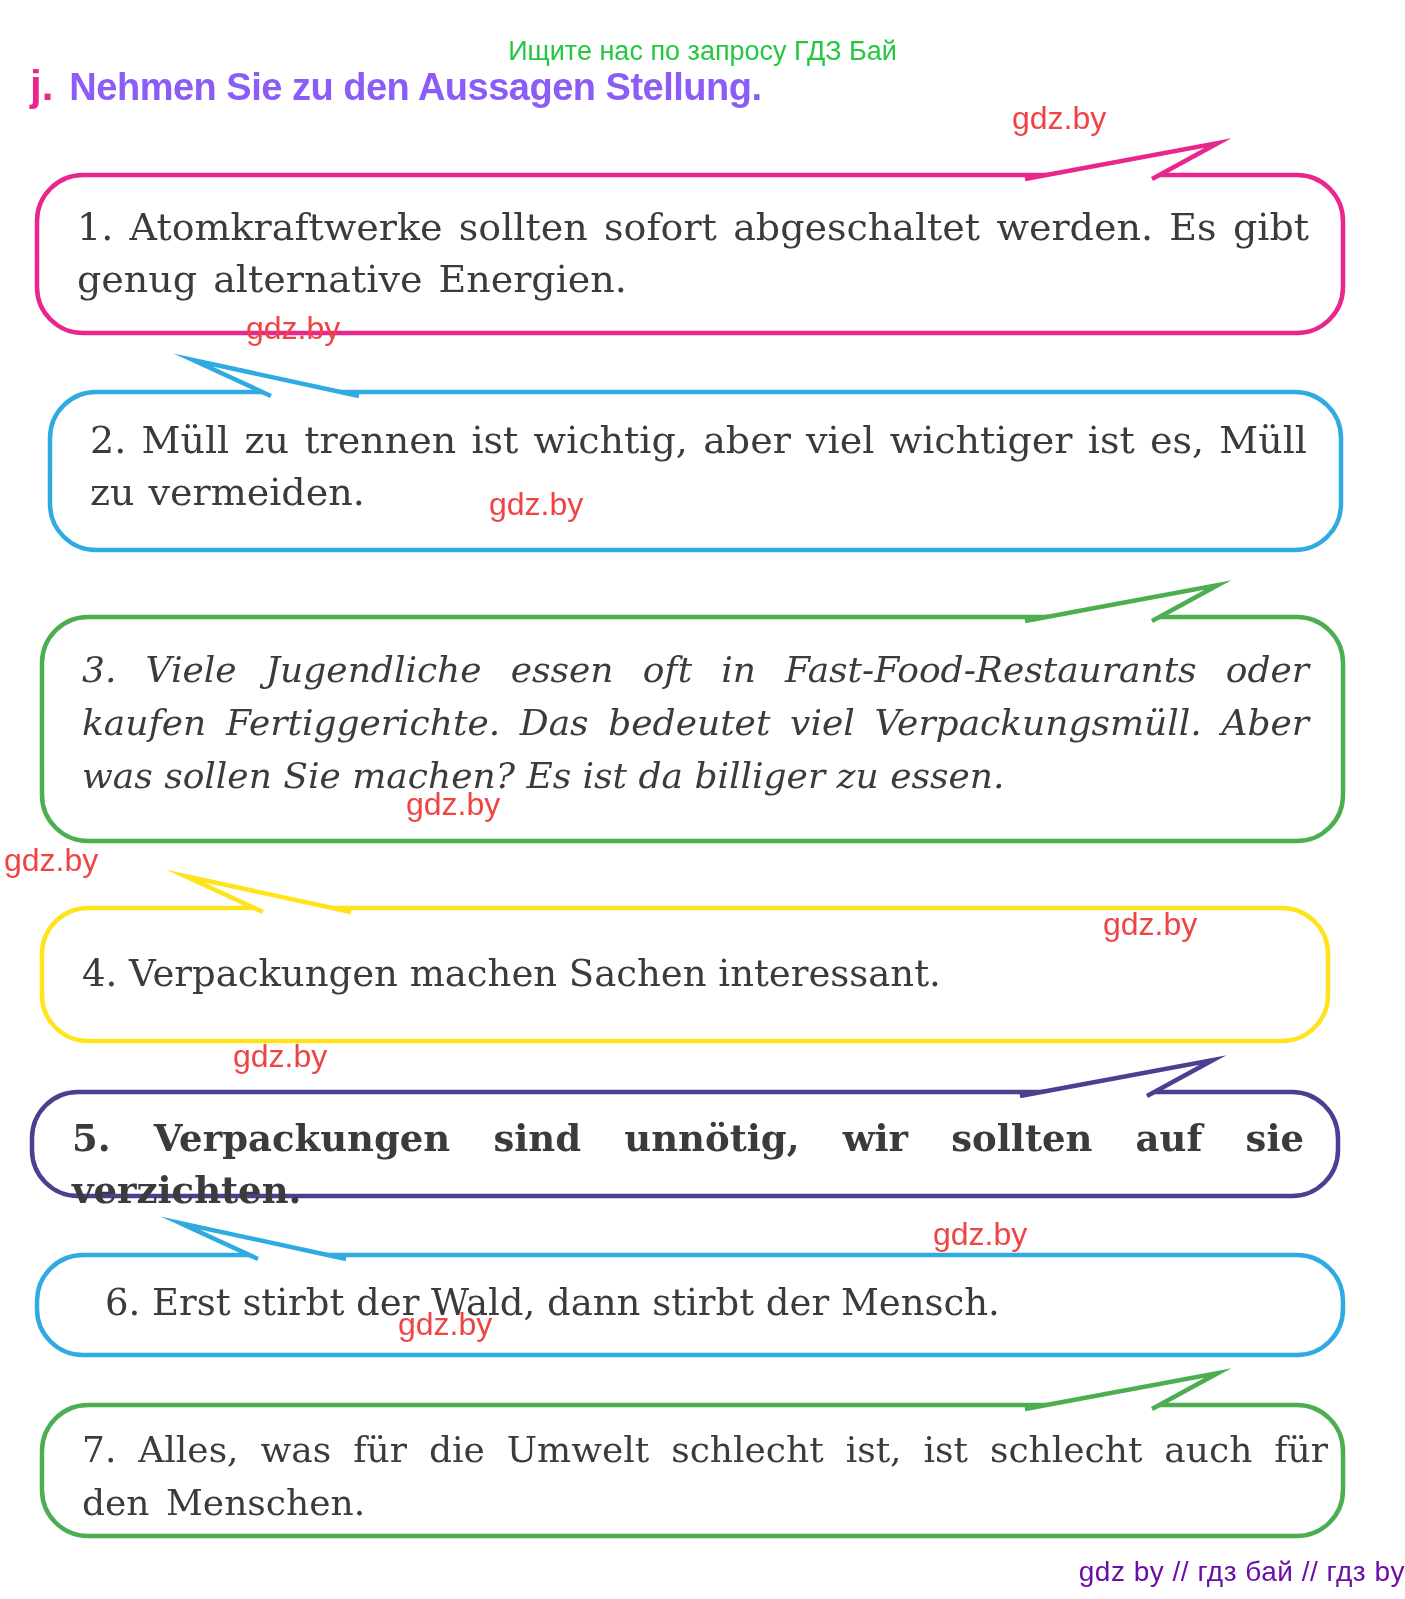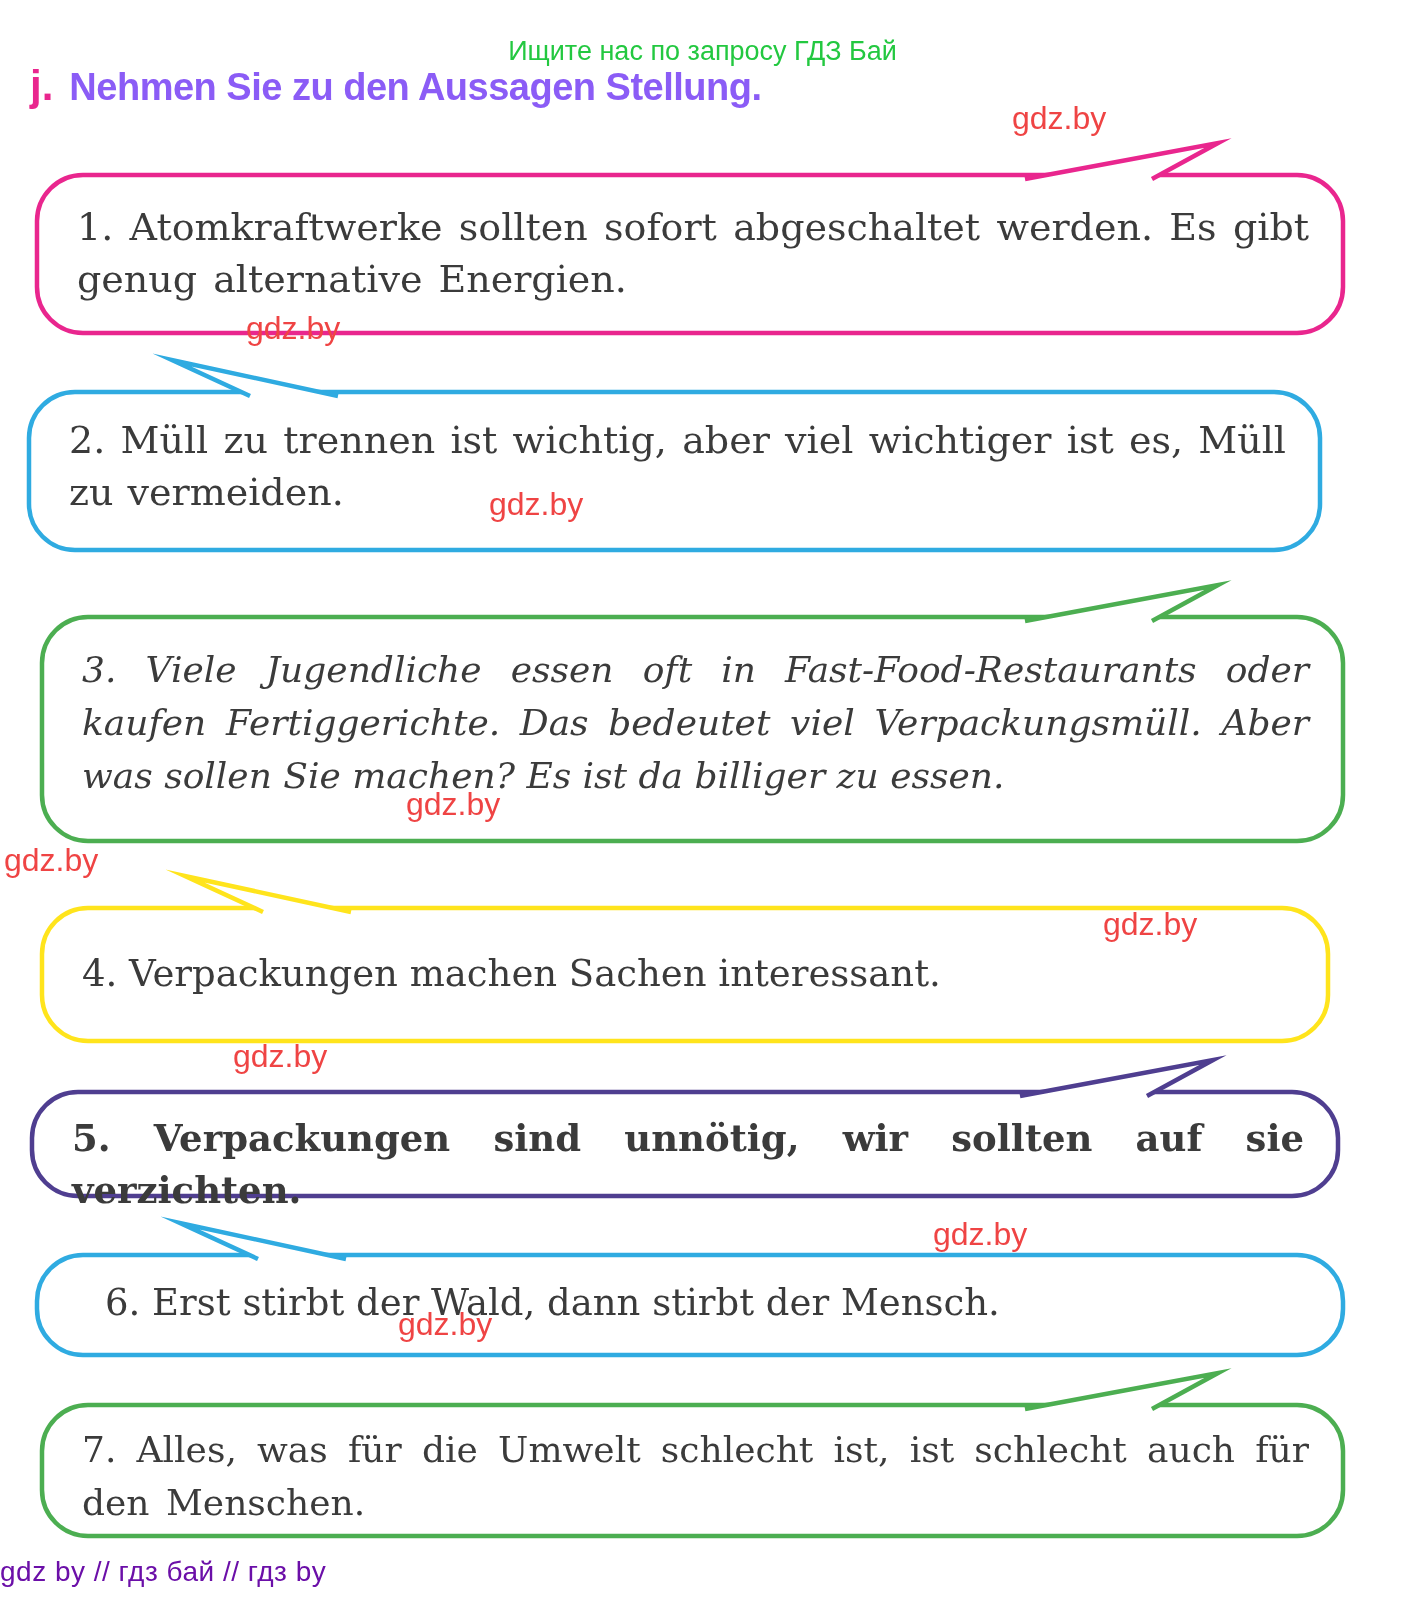--- a/index.html
+++ b/index.html
@@ -10,21 +10,21 @@
   .heading{position:absolute;top:62px;left:30px;white-space:nowrap;}
   .heading .marker{font-size:42px;font-weight:bold;color:#E9268E;vertical-align:baseline;}
   .heading .title{font-size:38px;font-weight:bold;color:#8b5cf6;margin-left:16px;letter-spacing:-0.5px;}
   .bubble{position:absolute;z-index:1;}
   .bubble svg{position:absolute;left:-6px;top:-42px;overflow:visible;}
   .btext{position:absolute;left:42px;right:36px;color:#3B3B3B;
          font-family:"DejaVu Serif","Liberation Serif",serif;
          text-align:justify;text-justify:inter-word;hyphens:none;}
   .btext:after{content:"";display:inline-block;width:0;}
   .wm{position:absolute;z-index:5;font-size:32px;color:#ef4444;font-weight:400;}
-  .footer{position:absolute;top:1556px;left:0;width:100%;text-align:left;
+  .footer{position:absolute;top:1556px;left:0;width:100%;text-align:right;
           font-size:28px;color:#6B0FA8;letter-spacing:0.5px;}
 </style>
 </head>
 <body>
 
 <div id="stage">
 
   <div class="banner">Ищите нас по запросу ГДЗ Бай</div>
 
   <div class="heading">
@@ -42,21 +42,21 @@
   <div class="wm" style="left:398px;top:1306px;">gdz.by</div>
 
   <div class="bubble" style="left: 35px; top: 173px; width: 1310px; height: 162px;">
     <svg width="1322" height="212">
         <rect x="8" y="44" width="1306" height="158" rx="46" fill="#ffffff" stroke="#E9268E" stroke-width="4.5"></rect>
         <polygon points="996,48 1189,12 1123,48" fill="#ffffff"></polygon>
         <polyline points="996,48 1189,12 1123,48" fill="none" stroke="#E9268E" stroke-width="4.5" stroke-linejoin="miter" stroke-miterlimit="12"></polyline>
       </svg>
     <div class="btext" style="top: 28px; font-size: 38px; line-height: 52px; word-spacing: 4px;">1. Atomkraftwerke sollten sofort abgeschaltet werden. Es gibt genug alternative Energien.</div>
   </div>
-  <div class="bubble" style="left: 27px; top: 390px; width: 1295px; height: 162px;">
+  <div class="bubble" style="left: 48px; top: 390px; width: 1295px; height: 162px;">
     <svg width="1307" height="212">
         <rect x="8" y="44" width="1291" height="158" rx="46" fill="#ffffff" stroke="#2FABE1" stroke-width="4.5"></rect>
         <polygon points="317,48 151,12 229,48" fill="#ffffff"></polygon>
         <polyline points="317,48 151,12 229,48" fill="none" stroke="#2FABE1" stroke-width="4.5" stroke-linejoin="miter" stroke-miterlimit="12"></polyline>
       </svg>
     <div class="btext" style="top: 24px; font-size: 38px; line-height: 52px; word-spacing: 2px;">2. Müll zu trennen ist wichtig, aber viel wichtiger ist es, Müll zu vermeiden.</div>
   </div>
   <div class="bubble" style="left: 40px; top: 615px; width: 1305px; height: 228px; font-style: italic;">
     <svg width="1317" height="278">
         <rect x="8" y="44" width="1301" height="224" rx="46" fill="#ffffff" stroke="#4CAE51" stroke-width="4.5"></rect>
@@ -82,21 +82,21 @@
     <div class="btext" style="top: 22px; font-size: 37px; line-height: 52px; word-spacing: 1px; font-weight: bold;">5. Verpackungen sind unnötig, wir sollten auf sie verzichten.</div>
   </div>
   <div class="bubble" style="left: 35px; top: 1253px; width: 1310px; height: 104px;">
     <svg width="1322" height="154">
         <rect x="8" y="44" width="1306" height="100" rx="46" fill="#ffffff" stroke="#2FABE1" stroke-width="4.5"></rect>
         <polygon points="317,48 151,12 229,48" fill="#ffffff"></polygon>
         <polyline points="317,48 151,12 229,48" fill="none" stroke="#2FABE1" stroke-width="4.5" stroke-linejoin="miter" stroke-miterlimit="12"></polyline>
       </svg>
     <div class="btext" style="top: 24px; font-size: 37px; line-height: 52px; word-spacing: 0px; margin-left: 28px;">6. Erst stirbt der Wald, dann stirbt der Mensch.</div>
   </div>
-  <div class="bubble" style="left: 40px; top: 1403px; width: 1305px; height: 135px;">
+  <div class="bubble" style="left: 40px; top: 1403px; width: 1305px; height: 135px; padding-left: 19px;">
     <svg width="1317" height="185">
         <rect x="8" y="44" width="1301" height="131" rx="46" fill="#ffffff" stroke="#4CAE51" stroke-width="4.5"></rect>
         <polygon points="991,48 1184,12 1118,48" fill="#ffffff"></polygon>
         <polyline points="991,48 1184,12 1118,48" fill="none" stroke="#4CAE51" stroke-width="4.5" stroke-linejoin="miter" stroke-miterlimit="12"></polyline>
       </svg>
     <div class="btext" style="top: 20px; font-size: 36px; line-height: 53px; word-spacing: 5px;">7. Alles, was für die Umwelt schlecht ist, ist schlecht auch für den Menschen.</div>
   </div>
 
   <div class="footer">gdz by  //  гдз бай  //  гдз by</div>
 

